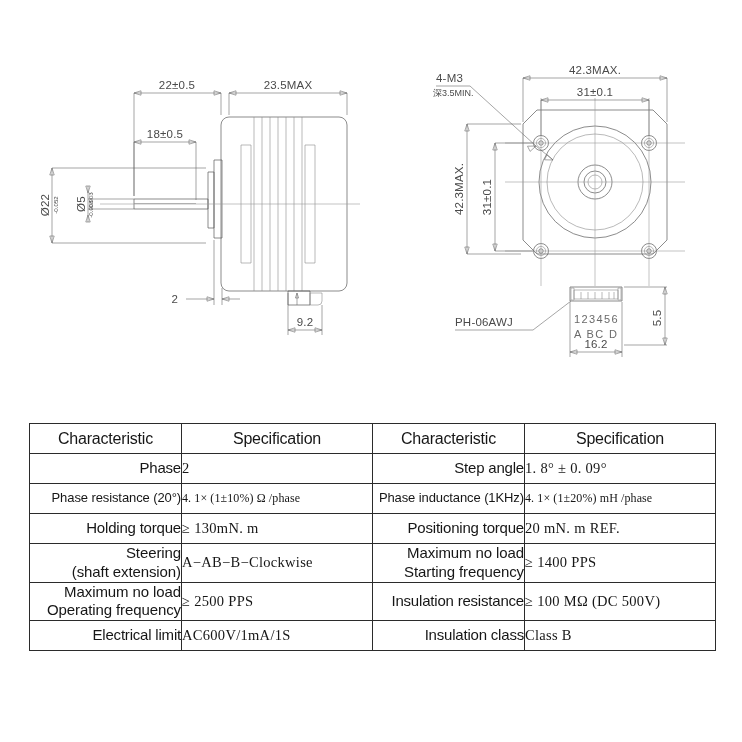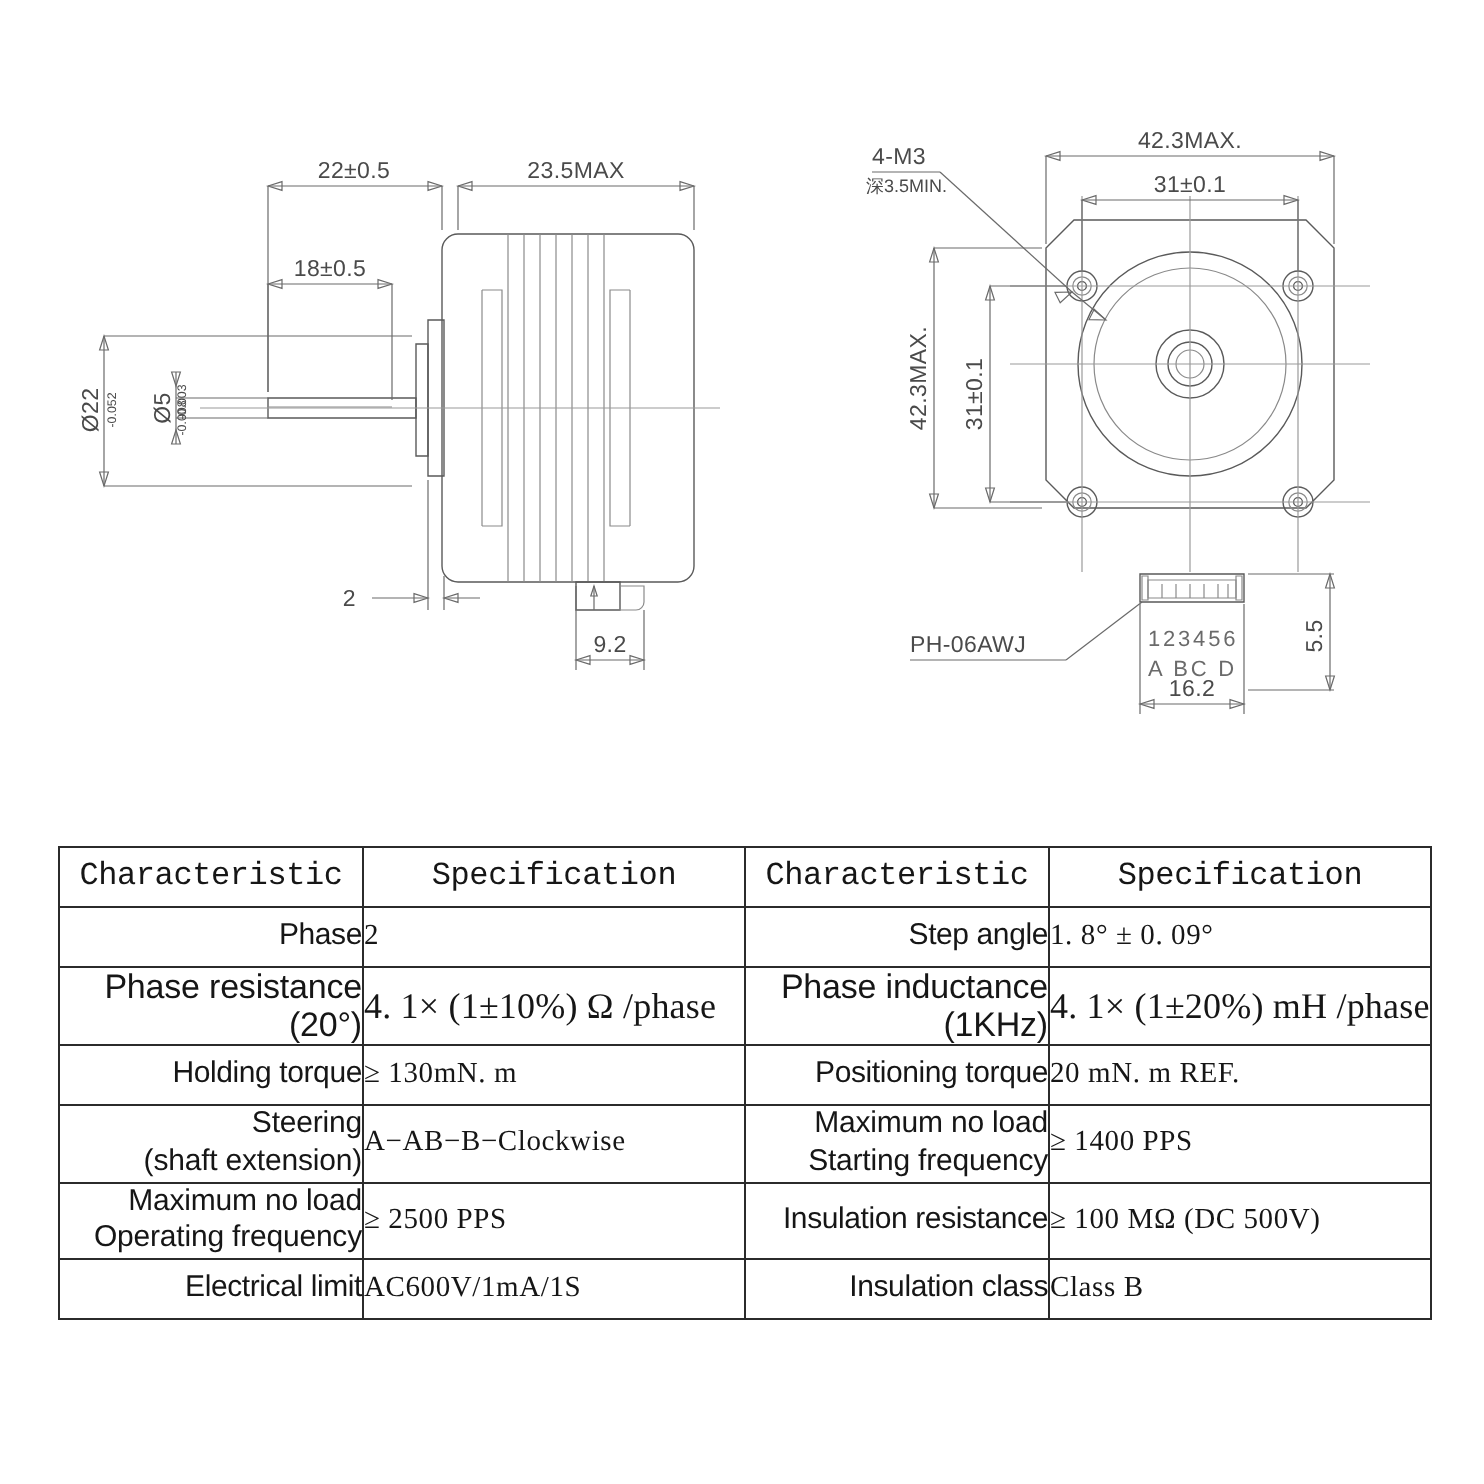--- a/index.html
+++ b/index.html
@@ -62,38 +62,38 @@
     padding: 0 3px;
     line-height: 1.12;
   }
   
   td.char.small {
     font-size: 15px;
     letter-spacing: -0.1px;
     line-height: 1.25;
   }
   td.char.smallish {
-    font-size: 17px;
+    font-size: 13px;
     letter-spacing: -0.1px;
   }
   
   td.val {
     text-align: left;
     font-family: "Liberation Serif", serif;
     font-size: 14.5px;
     color: #161616;
     padding-left: 6px;
     letter-spacing: 0.3px;
     white-space: nowrap;
     overflow: visible;
   }
-  td.val.tight { letter-spacing: 0.1px; font-size: 18px; }
+  td.val.tight { letter-spacing: 0.1px; font-size: 12px; }
   th.hdr {
     text-align: center;
-    font-family: Liberation Mono, monospace;
+    font-family: Liberation Sans, sans-serif;
     font-size: 16px;
     font-weight: 400;
     letter-spacing: -0.2px;
     height: 34px;
   }
 
   
   text { font-family: "Liberation Sans", sans-serif; fill: #3a3a3a; }
   .dimtxt { font-size: 11.5px; fill: #4a4a4a; letter-spacing: 0.2px; }
   .dimtxt-sm { font-size: 9px; fill: #4a4a4a; }

